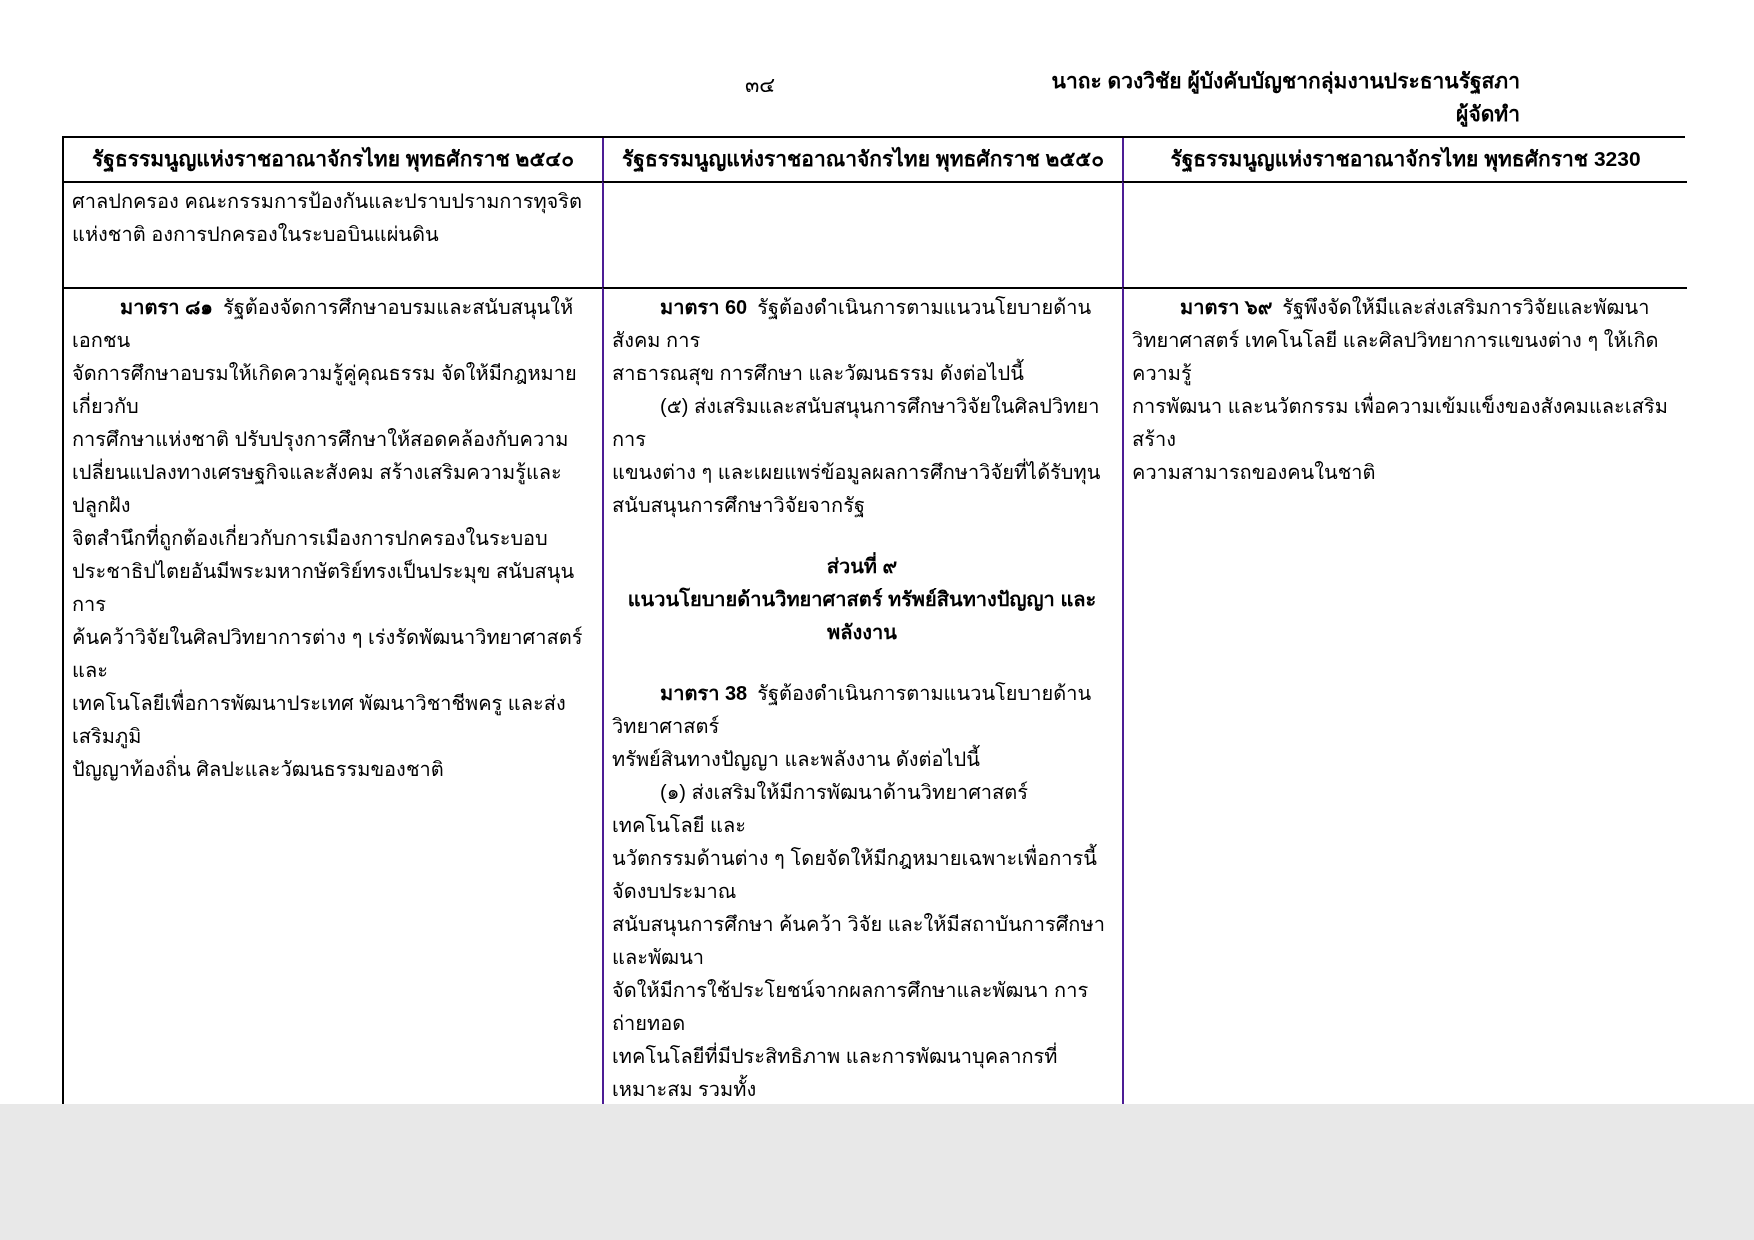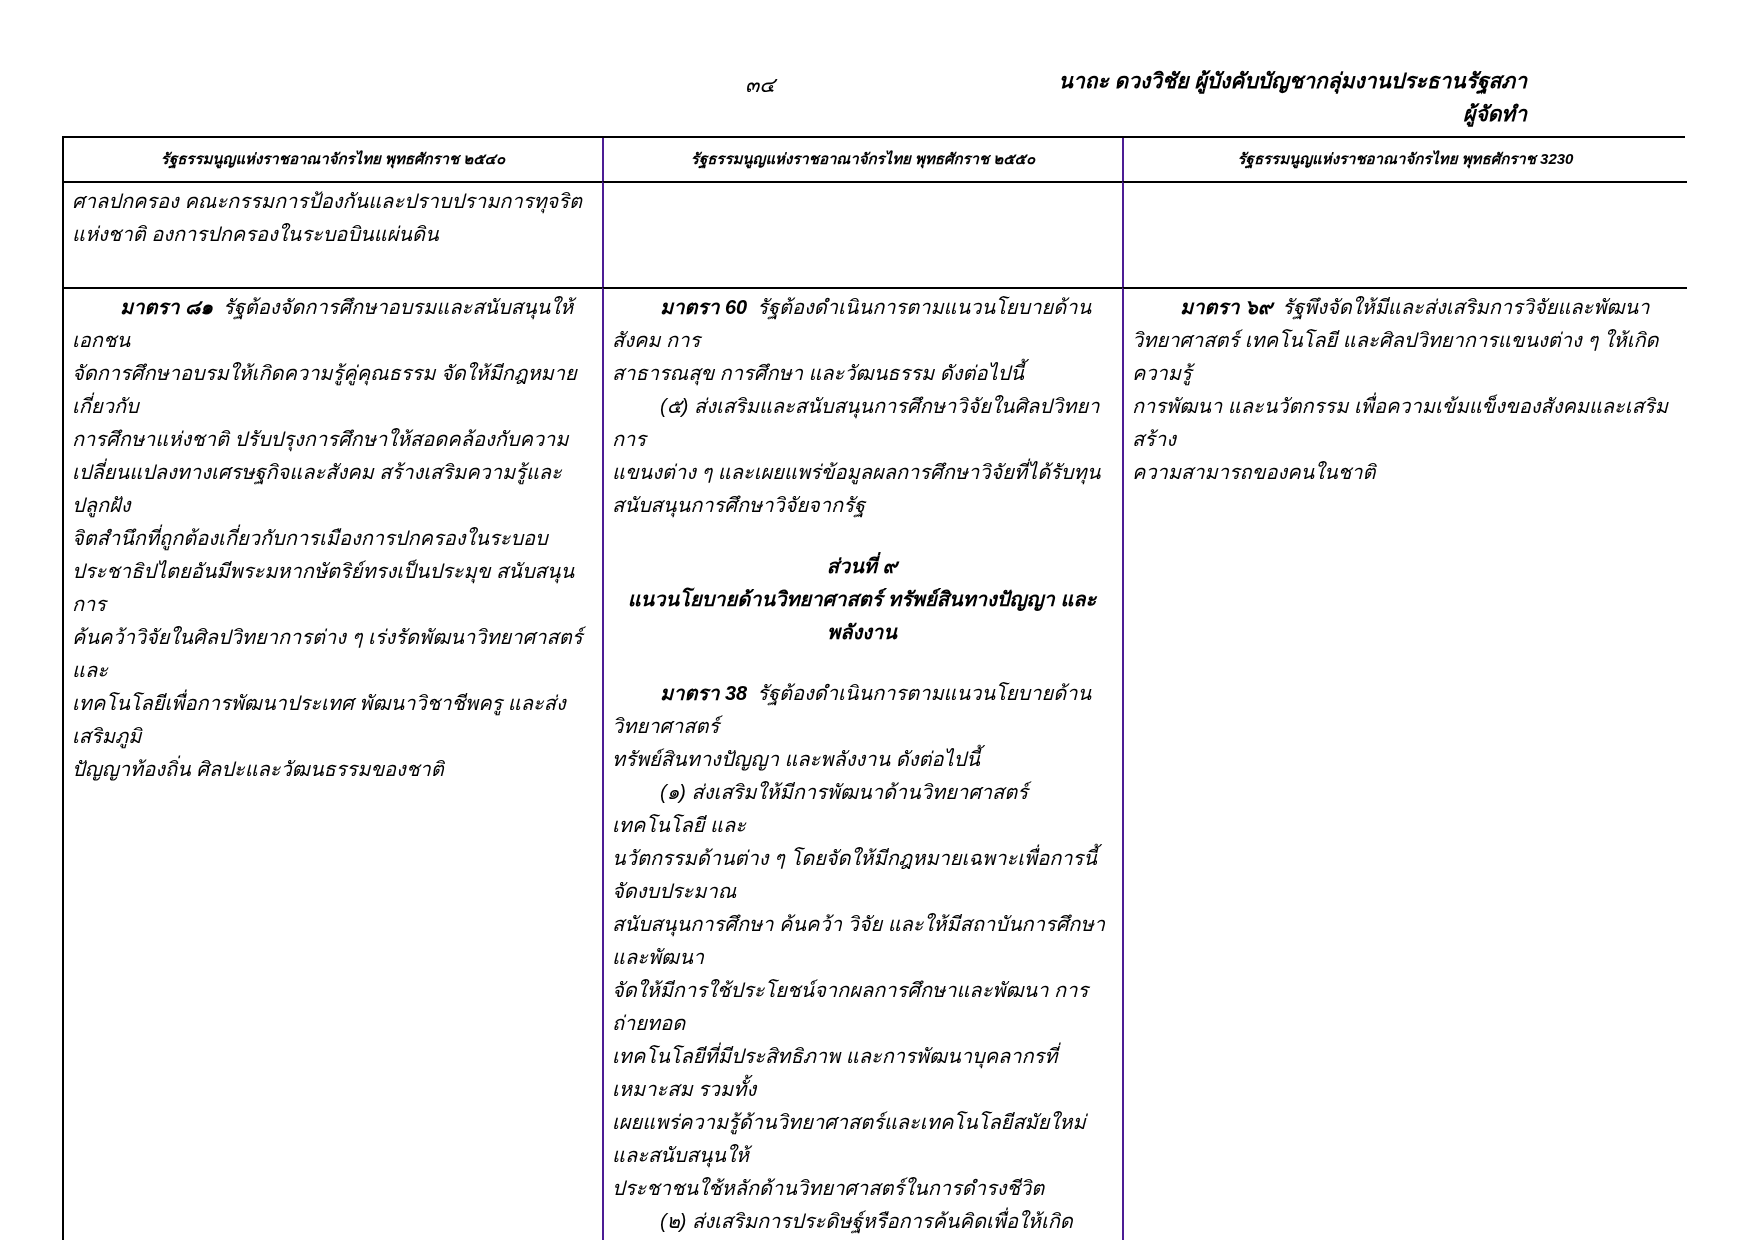--- a/index.html
+++ b/index.html
@@ -1,38 +1,37 @@
 <!DOCTYPE html>
 <html><head>
 <meta charset="utf-8">
 <style>
   * { margin: 0; padding: 0; box-sizing: border-box; }
   html, body { background: #e8e8e8; }
   .page {
     position: relative;
     width: 1754px;
-    height: 1240px;
+    height: 1104px;
     background: #ffffff;
     font-family: "Liberation Sans", sans-serif;
     color: #000000;
     overflow: hidden;
-    font-style: italic;
   }
   .page-number {
     position: absolute;
     top: 68px;
     left: 700px;
     width: 120px;
     text-align: center;
     font-size: 21px;
   }
   .author-block {
     position: absolute;
     top: 64px;
-    right: 227px;
+    right: 234px;
     text-align: right;
     font-weight: bold;
     font-size: 21px;
     line-height: 33px;
   }
   .tbl {
     position: absolute;
     left: 62px;
     top: 136px;
     width: 1623px;
@@ -46,21 +45,21 @@
     border-left: 2px solid #4c1d95;
     border-top: 2px solid #000;
     padding: 2px 10px 4px 8px;
     background: #fff;
   }
   .cell:nth-child(3n+1) { border-left: none; }
   .cell:nth-child(-n+3) { border-top: none; }
   .hdr {
     font-weight: bold;
     text-align: center;
-    font-size: 15px;
+    font-size: 21px;
     padding: 4px 4px 6px 4px;
     min-height: 38px;
   }
   .r1 { min-height: 106px; }
   .r2 { min-height: 808px; }
   .lines { white-space: pre-line; }
   .para { text-indent: 48px; }
   .lead { font-weight: bold; margin-right: 10px; }
   .center-bold {
     text-align: center;

